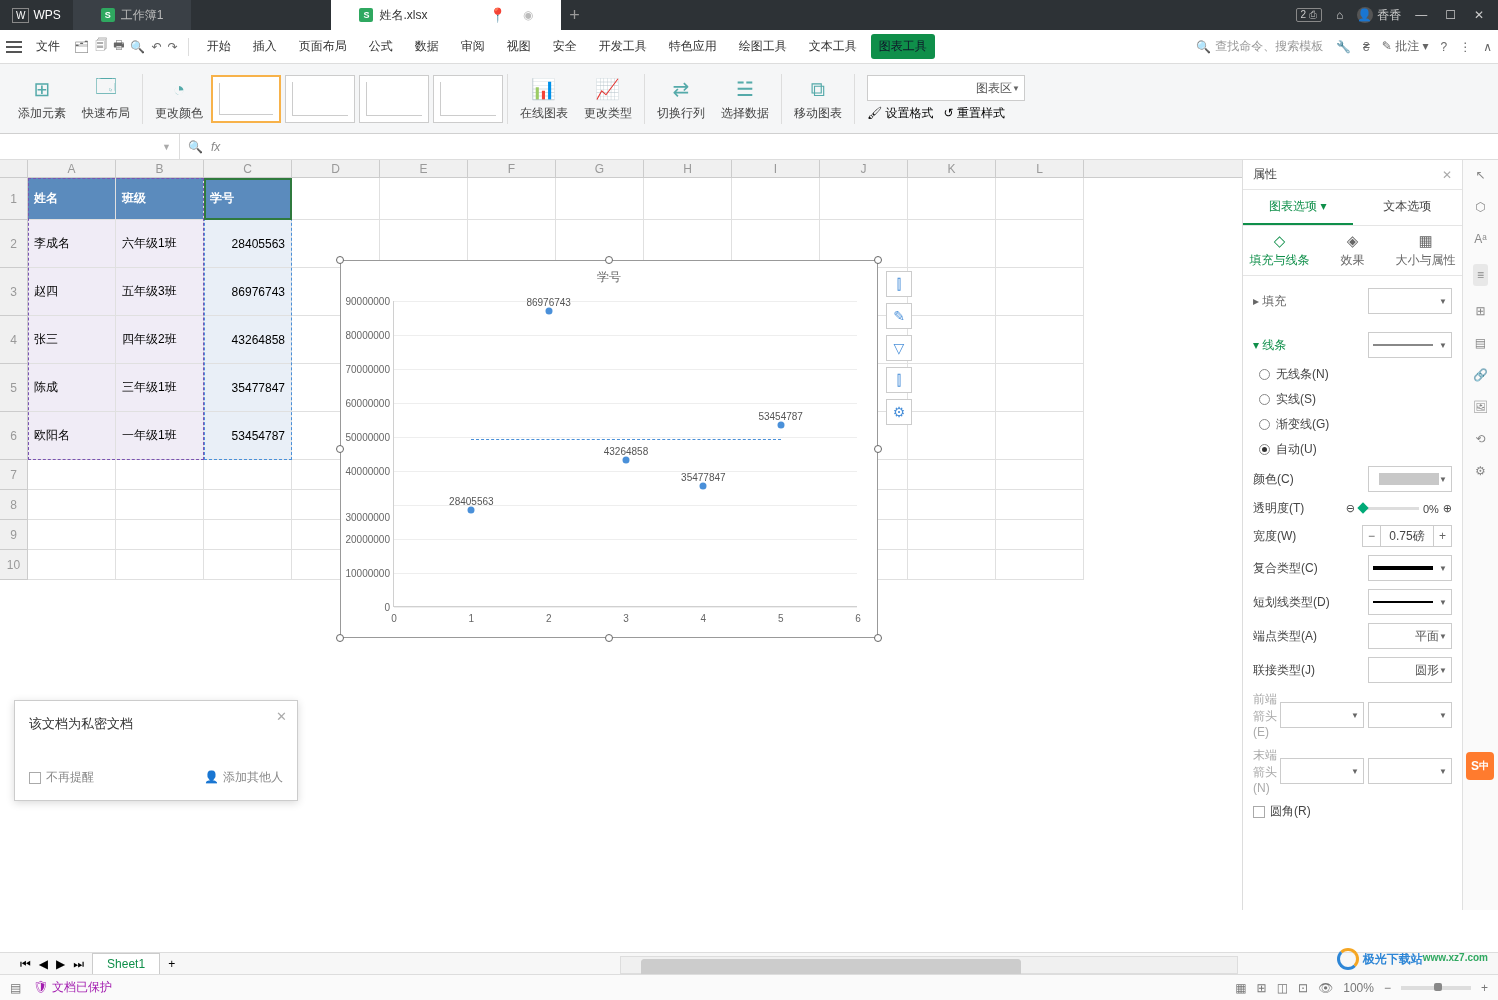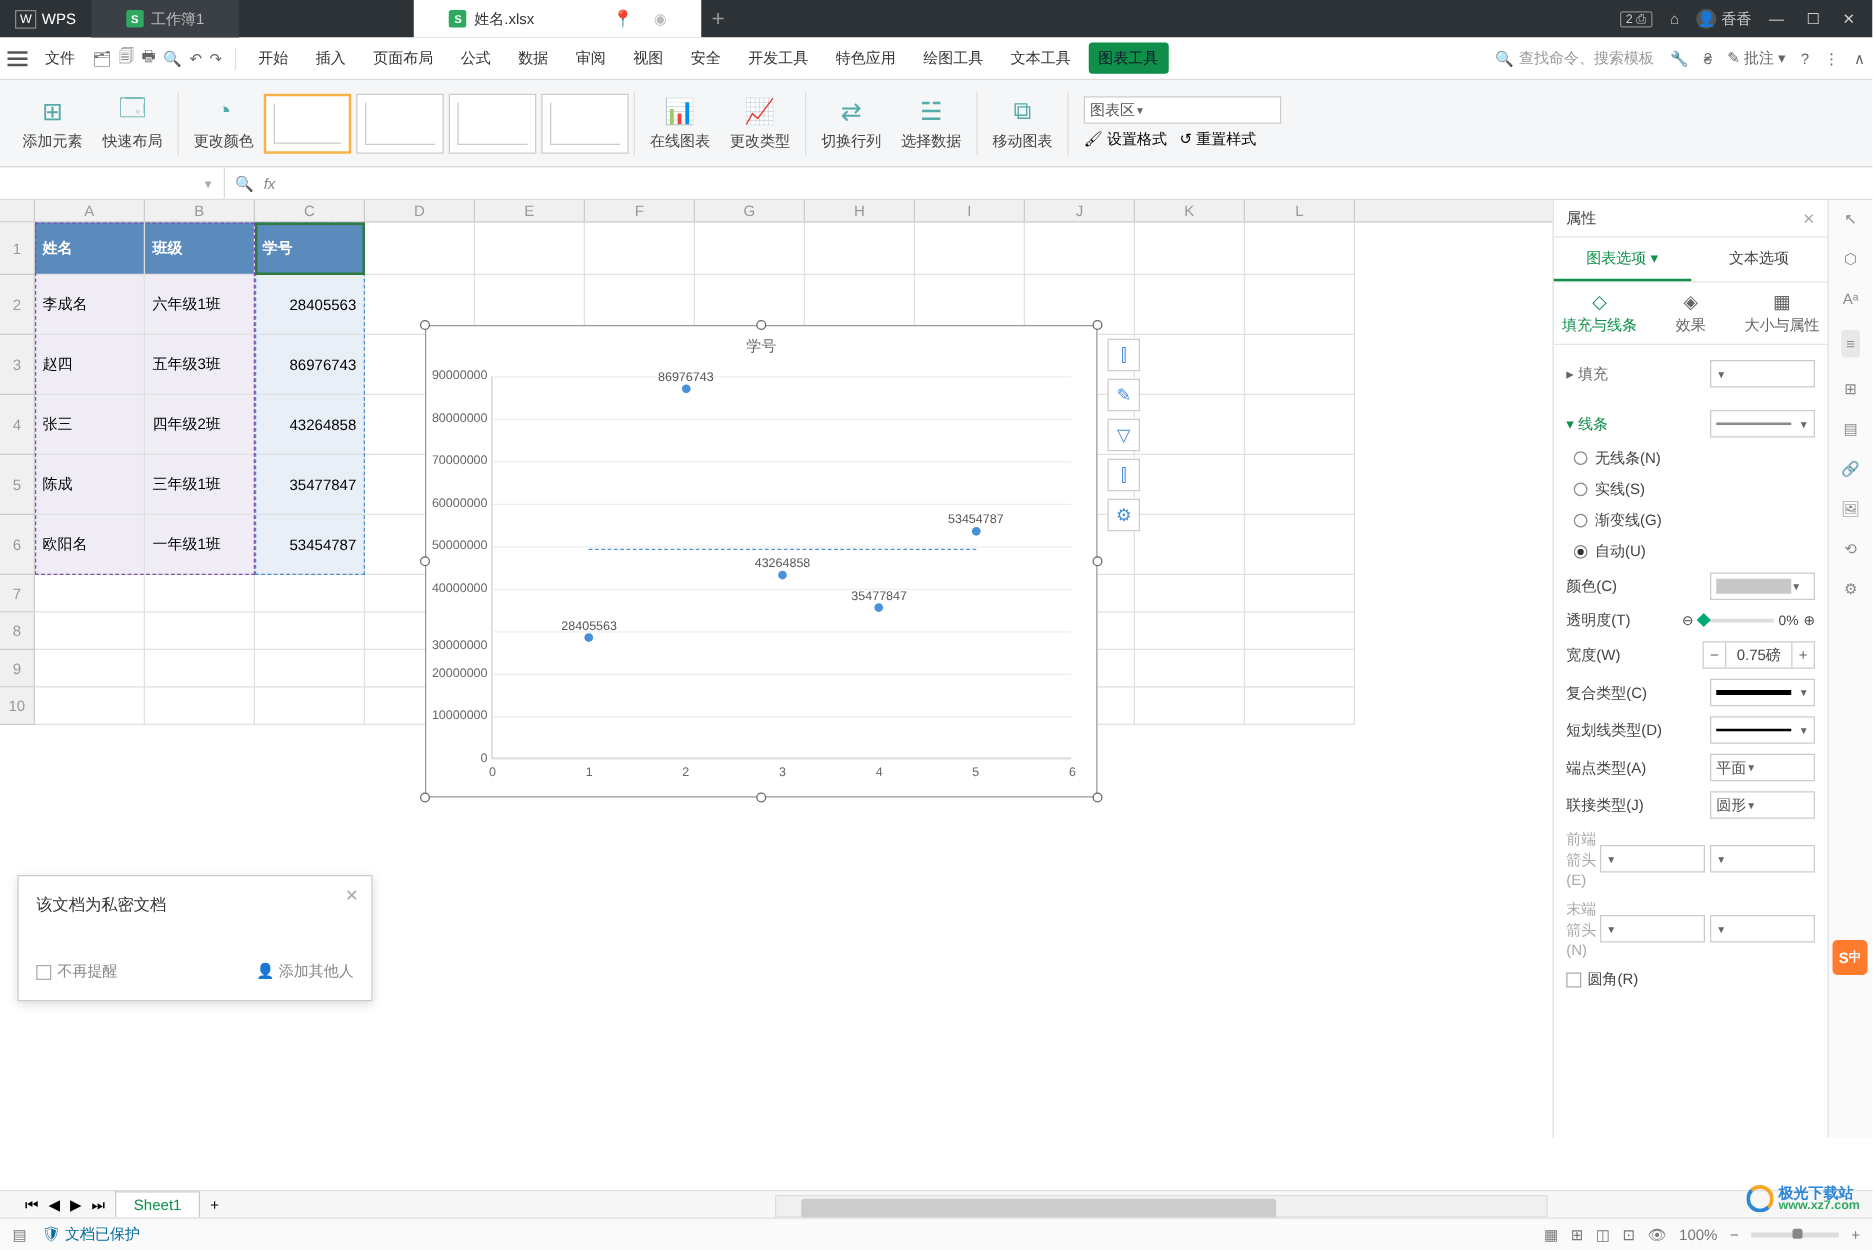--- a/index.html
+++ b/index.html
@@ -67,21 +67,21 @@
 .sub-tab .ico{display:flex;justify-content:center;font-size:15px;margin-bottom:2px}
 .panel-body{padding:8px 10px;flex:1;overflow:auto}
 .section{margin-bottom:10px}
 .section-title{color:#0f8f4a;font-size:12px;display:flex;align-items:center;justify-content:space-between;padding:4px 0}
 .section-title.collapsed{color:#666}
 .radio-row{display:flex;align-items:center;gap:6px;padding:4px 6px;color:#444}
 .radio{width:11px;height:11px;border:1px solid #888;border-radius:50%;display:inline-flex;align-items:center;justify-content:center}
 .radio.checked:after{content:"";width:5px;height:5px;border-radius:50%;background:#333}
 .prop-row{display:flex;align-items:center;justify-content:space-between;padding:4px 0;color:#444}
 .prop-row.disabled{color:#aaa}
-.combo{border:1px solid #ccc;height:22px;min-width:84px;display:flex;align-items:center;justify-content:flex-start;padding:2px 4px;background:#fff;color:#555}
+.combo{border:1px solid #ccc;height:22px;min-width:84px;display:flex;align-items:center;justify-content:flex-end;padding:12px 4px;background:#fff;color:#555}
 .combo.line{background:linear-gradient(#fff,#fff);position:relative}
 .combo .bar{height:2px;background:#888;flex:1;margin-right:6px}
 .combo .bar.thick{height:4px;background:#000}
 .combo .dd{font-size:8px;color:#666}
 .spin{display:flex;border:1px solid #ccc;height:22px}
 .spin .v{width:52px;text-align:center;line-height:20px}
 .spin .b{width:18px;border-left:1px solid #ccc;text-align:center;line-height:20px;color:#666}
 .spin .b:first-child{border-left:none;border-right:1px solid #ccc}
 .slider{display:flex;align-items:center;gap:4px}
 .slider .track{width:60px;height:3px;background:#ddd;position:relative}
@@ -650,36 +650,36 @@
   <span>⏭</span>
   <span style="padding:3px 14px;border:1px solid #ccc;border-bottom:none;background:#fff;color:#0f8f4a">Sheet1</span>
   <span>+</span>
 </div>
 <div class="hscroll">
     <div class="thumb"></div>
   </div>
 
 <div class="statusbar">
   <span>▤</span>
-  <span style="color:#0369a1">🛡 <span>文档已保护</span></span>
+  <span style="color:#a21caf">🛡 <span>文档已保护</span></span>
   <div class="right">
     <span>▦</span>
     <span>⊞</span>
     <span>◫</span>
     <span>⊡</span>
     <span>👁</span>
     <span>100%</span>
     <span>−</span>
     <span style="width:70px;height:4px;background:#ddd;display:inline-block;position:relative">
         <span style="position:absolute;left:33px;top:-3px;width:8px;height:8px;background:#888;border-radius:2px"></span>
       </span>
     <span>+</span>
   </div>
 </div>
 
 <div class="watermark">
   <span class="g"></span>
-  <span style="display:flex;flex-direction:column;line-height:1">
+  <span style="display:flex;flex-direction:row;line-height:1">
     <span>极光下载站</span>
     <span style="font-size:10px;color:#2fa860">www.xz7.com</span>
   </span>
 </div>
 <div class="sogou">S <span style="font-size:10px">中</span></div>
 
 </body></html>

